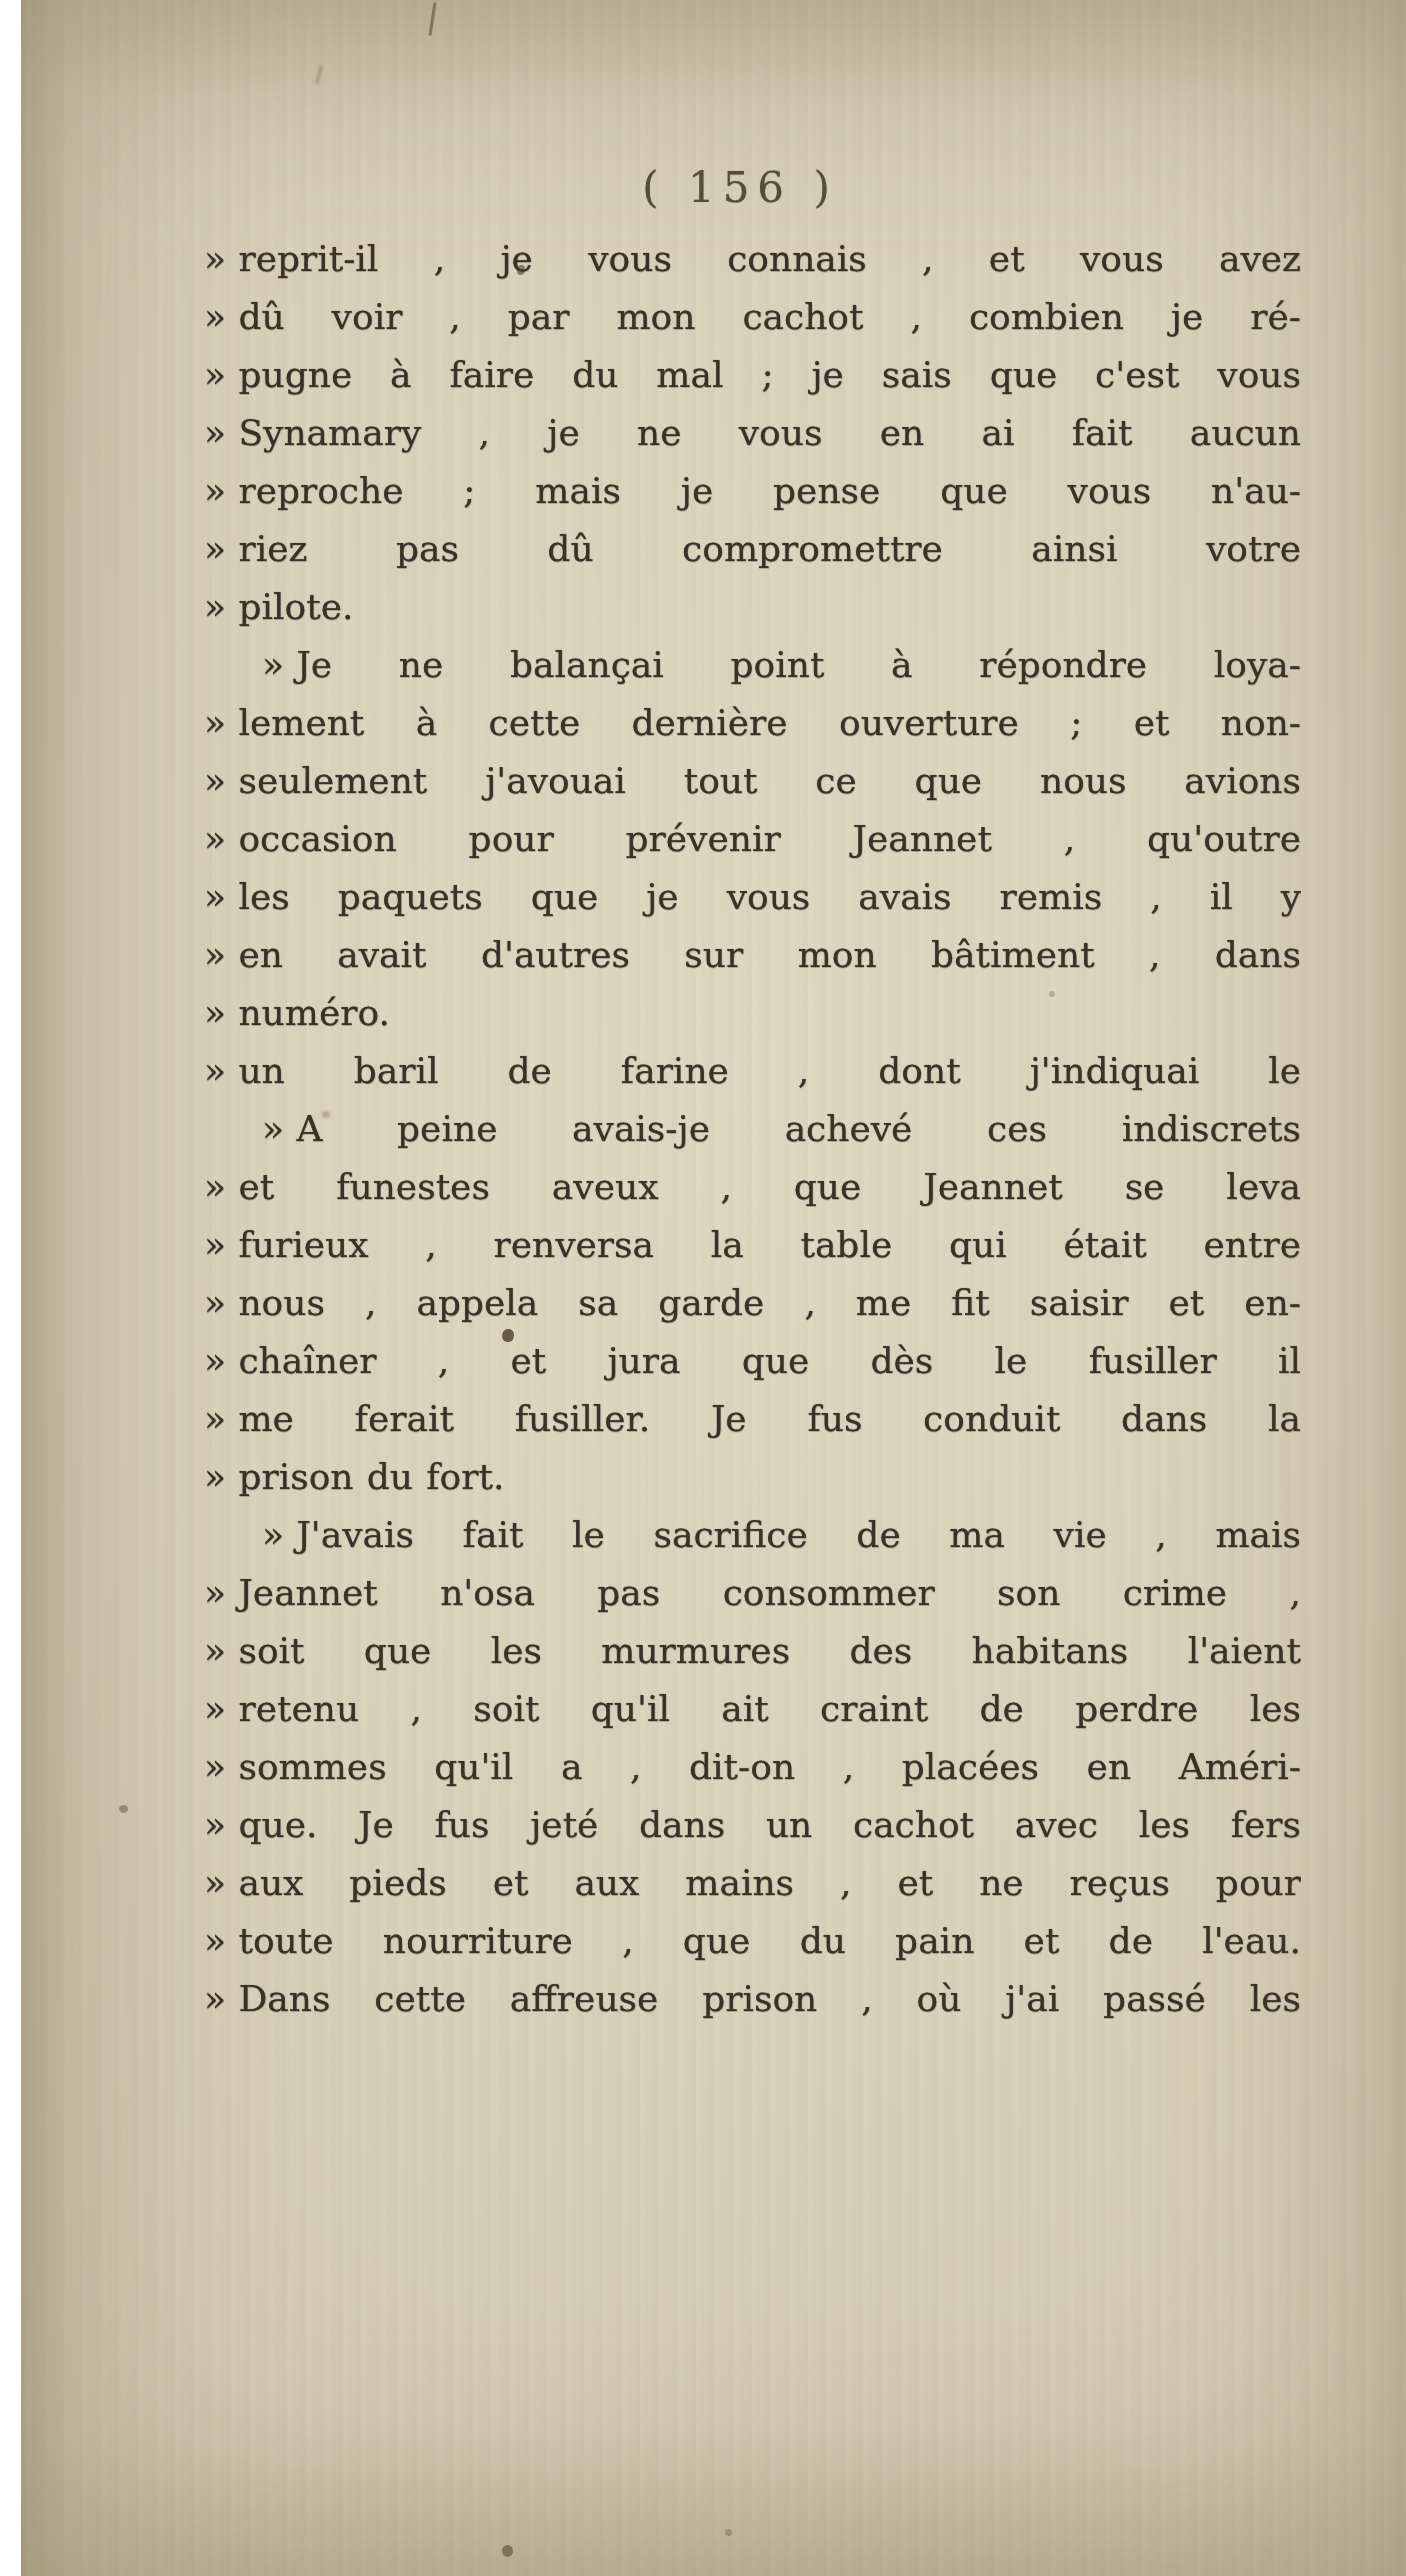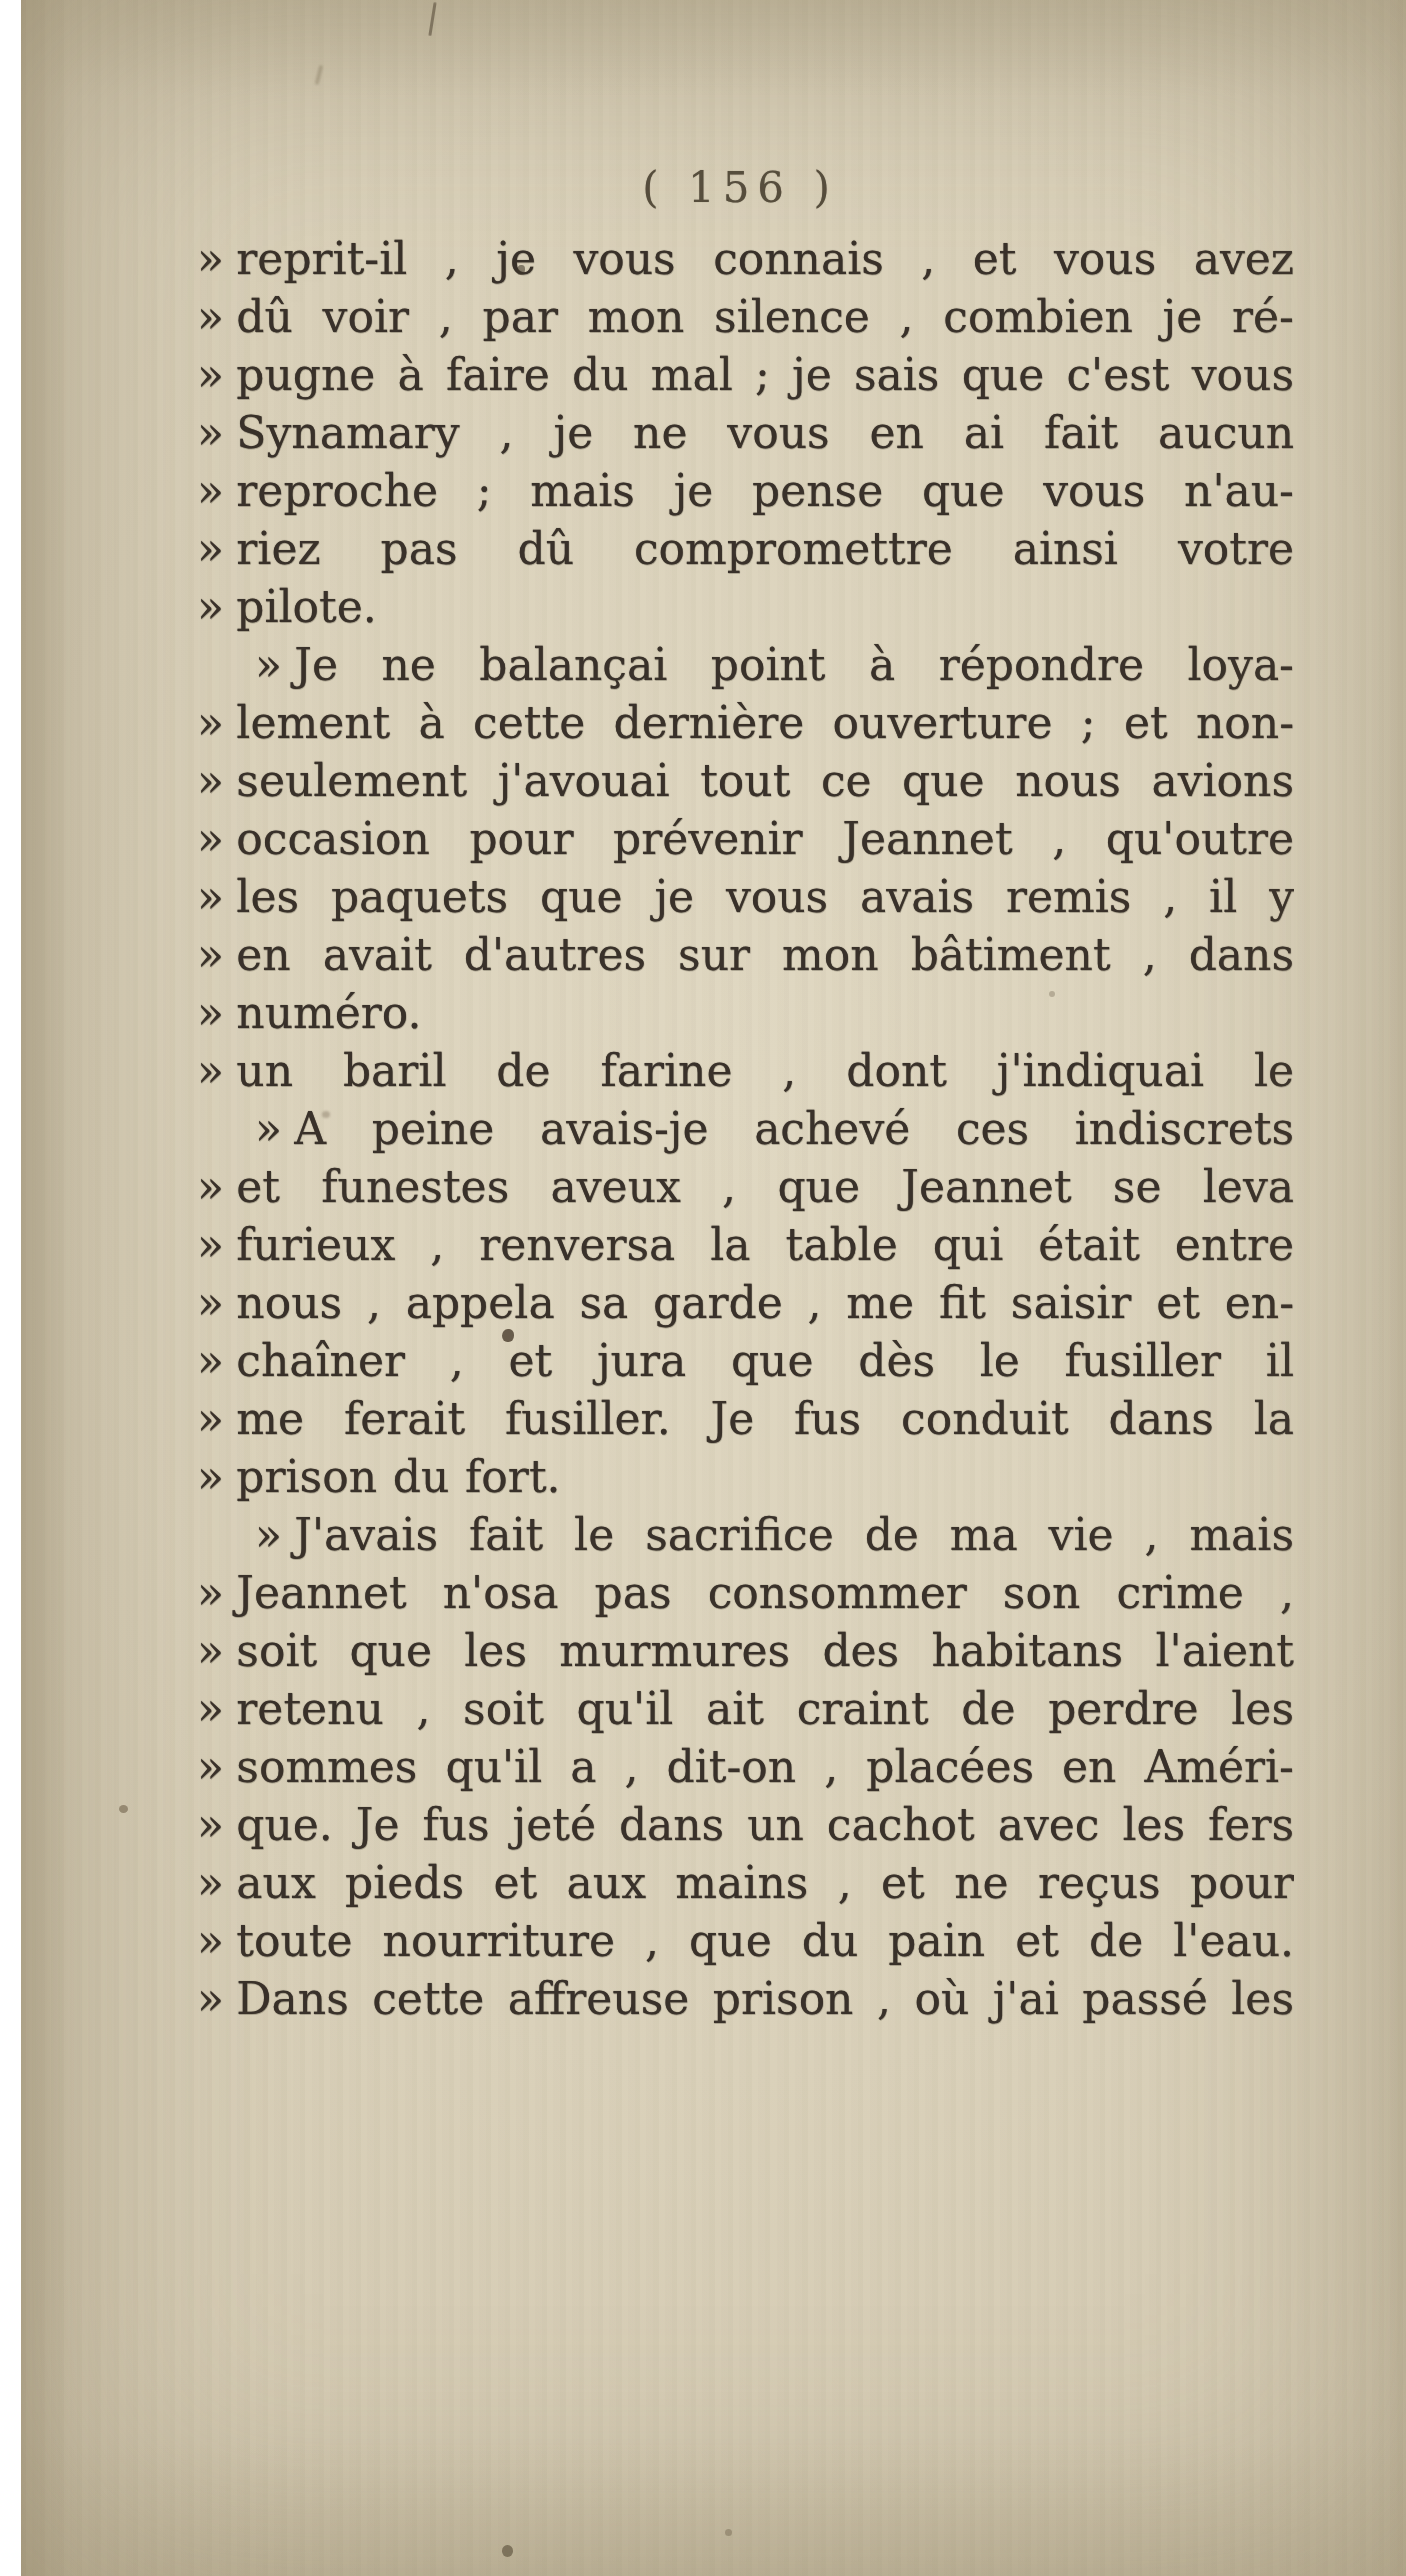--- a/index.html
+++ b/index.html
@@ -33,22 +33,22 @@
     position:absolute;inset:0;pointer-events:none;
     box-shadow:inset 0 0 212px 49px rgba(112,98,68,0.33);
   }
   #page-number{
     position:absolute;top:163px;left:719px;transform:translateX(-50%);
     font-size:42px;letter-spacing:8px;color:#453c2d;opacity:.88;
     text-shadow:0 0 0.9px rgba(69,60,45,.6);
     white-space:nowrap;
   }
   #text-block{
-    position:absolute;left:176px;top:230px;width:1097px;
-    font-size:44px;line-height:58px;color:#39312a;
+    position:absolute;left:183px;top:230px;width:1097px;
+    font-size:36px;line-height:58px;color:#39312a;
     word-spacing:1.8px;
     text-shadow:0 0 1px rgba(56,48,38,0.70), 0.5px 0.7px 0 rgba(56,48,38,0.22);
   }
   .line{height:58px;overflow:hidden;text-align:justify;}
   .line.just{text-align-last:justify;}
   .line.short{text-align-last:left;}
   .line.indent{padding-left:58px;}
   .q{margin-right:12.4px;}
   .inkblot{position:relative;}
   .inkblot::after{
@@ -68,21 +68,21 @@
   #speck-6{left:1028px;top:991px;width:6.2px;height:6.2px;background:rgba(90,76,56,0.30);border-radius:50%;filter:blur(0.7px);}
   #speck-7{left:301px;top:1111px;width:8px;height:7px;background:rgba(90,74,52,0.30);border-radius:50%;filter:blur(0.9px);}
 </style>
 </head>
 <body>
 
 <div id="scan-page">
   <div id="page-number">( 156 )</div>
   <div id="text-block">
       <div class="line just"><span class="q">»</span><span class="t">reprit-il , je vous connais , et vous avez</span></div>
-      <div class="line just"><span class="q">»</span><span class="t">dû voir , par mon silence , combien je ré-</span></div>
+      <div class="line just"><span class="q">»</span><span class="t">dû voir , par mon cachot , combien je ré-</span></div>
       <div class="line just"><span class="q">»</span><span class="t">pugne à faire du mal ; je sais que c'est vous</span></div>
       <div class="line just"><span class="q">»</span><span class="t">Synamary , je ne vous en ai fait aucun</span></div>
       <div class="line just"><span class="q">»</span><span class="t">reproche ; mais je pense que vous n'au-</span></div>
       <div class="line just"><span class="q">»</span><span class="t">riez pas dû compromettre ainsi votre</span></div>
       <div class="line short"><span class="q">»</span><span class="t">pilote.</span></div>
       <div class="line just indent"><span class="q">»</span><span class="t">Je ne balançai point à répondre loya-</span></div>
       <div class="line just"><span class="q">»</span><span class="t">lement à cette dernière ouverture ; et non-</span></div>
       <div class="line just"><span class="q">»</span><span class="t">seulement j'avouai tout ce que nous avions</span></div>
       <div class="line just"><span class="q">»</span><span class="t">occasion pour prévenir Jeannet , qu'outre</span></div>
       <div class="line just"><span class="q">»</span><span class="t">les paquets que je vous avais remis , il y</span></div>

